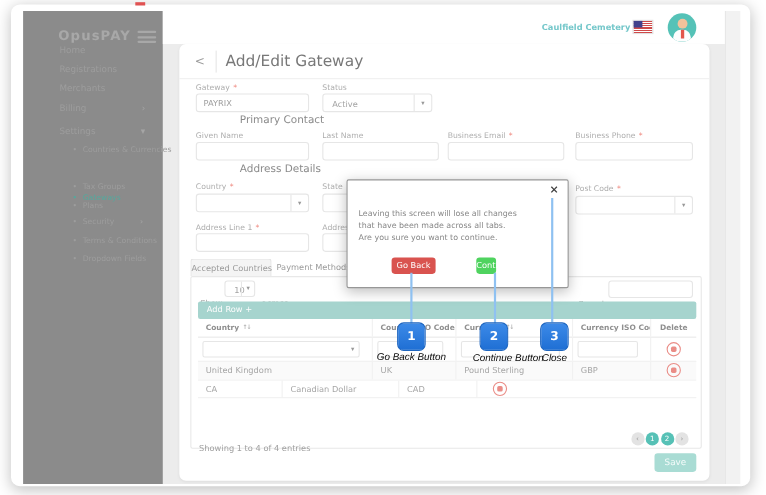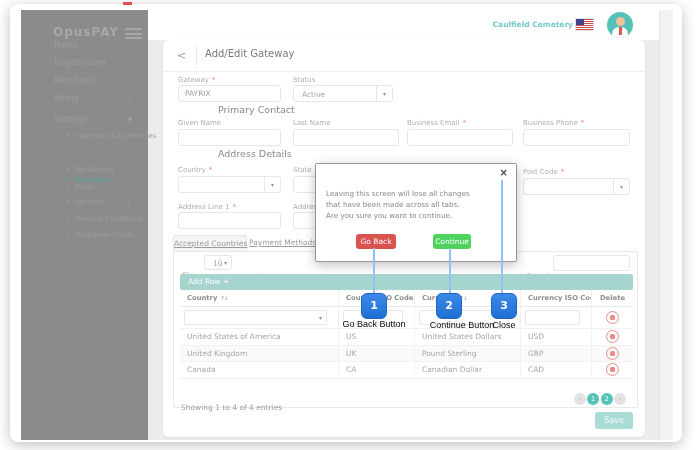--- a/index.html
+++ b/index.html
@@ -35,37 +35,37 @@
   .av-tie{position:absolute;left:11.5px;top:15px;width:3px;height:8px;background:#e2574c;}
 
   .content-bg{position:absolute;left:148px;top:40px;width:511px;height:400px;background:#ececec;z-index:1;}
   .scrollbar{position:absolute;left:659px;top:10px;width:13px;height:430px;background:#f2f2f2;border-left:1px solid #e7e7e7;z-index:2;}
 
   
   .card{position:absolute;left:163px;top:40px;width:482px;height:397px;background:#fff;border-radius:6px;
         box-shadow:0 1px 3px rgba(0,0,0,.06);z-index:3;}
   .back-btn{position:absolute;left:14px;top:9px;font-size:11px;color:#9a9a9a;cursor:pointer;}
   .title-divider{position:absolute;left:33px;top:6px;width:1px;height:20px;background:#e6e6e6;}
-  .page-title{position:absolute;left:42px;top:8px;font-size:10px;font-weight:500;color:#787878;}
+  .page-title{position:absolute;left:42px;top:8px;font-size:14px;font-weight:500;color:#787878;}
   .card-hr{position:absolute;left:0;top:31px;width:482px;height:1px;background:#f0f0f0;}
 
   .f-label{position:absolute;font-size:7px;color:#aeaeae;white-space:nowrap;}
   .req{color:#ef8a80;margin-left:3px;}
   .inp{position:absolute;height:17px;box-sizing:border-box;background:#fff;border:1px solid #e6e6e6;border-radius:3px;
        font-size:7.5px;color:#9e9e9e;padding:0 6px;line-height:15px;font-family:inherit;}
   .sel{position:absolute;height:17px;box-sizing:border-box;background:#fff;border:1px solid #e6e6e6;border-radius:3px;
        font-size:7.5px;color:#a3a3a3;line-height:15px;cursor:pointer;}
   .sel .val{position:absolute;left:8px;top:1px;}
   .sel .caretbox{position:absolute;right:0;top:0;bottom:0;width:15px;border-left:1px solid #e6e6e6;
        text-align:center;font-size:6px;color:#999;line-height:15px;}
   .sec-head{position:absolute;font-size:9.5px;color:#8a8a8a;font-weight:500;white-space:nowrap;margin-left:40px;}
 
   
-  .tab{position:absolute;height:16px;box-sizing:border-box;font-size:7.5px;color:#9b9b9b;
-       line-height:15px;white-space:nowrap;cursor:pointer;text-decoration:underline;}
+  .tab{position:absolute;height:16px;box-sizing:border-box;font-size:7.5px;color:#9b9b9b;text-align:center;
+       line-height:15px;white-space:nowrap;cursor:pointer;}
   .tab.active{background:#f4f4f4;border:1px solid #e4e4e4;border-bottom:none;border-radius:3px 3px 0 0;}
   .tabbox{position:absolute;left:10px;top:211px;width:465px;height:157px;border:1px solid #e8e8e8;border-radius:2px;
           box-sizing:border-box;background:#fff;}
   .small-txt{position:absolute;font-size:7.5px;color:#a0a0a0;white-space:nowrap;margin-top:13px;}
   .addrow{position:absolute;left:6px;top:22px;width:453px;height:16px;background:#a6d4ce;border-radius:2px;
           font-size:7.5px;color:#fdfdfd;line-height:16px;padding-left:8px;box-sizing:border-box;cursor:pointer;}
   .tbl{position:absolute;left:6px;top:38px;width:453px;}
   .trow{display:flex;align-items:center;border-top:1px solid #f1f1f1;font-size:7.5px;color:#a6a6a6;height:15.5px;}
   .trow.head{font-size:6.8px;font-weight:bold;color:#8f8f8f;height:16px;border-top:none;border-bottom:1px solid #e9e9e9;}
   .trow.filter{height:21px;border-top:none;}
@@ -91,29 +91,29 @@
 
   
   .modal{position:absolute;left:315px;top:163px;width:200px;height:97px;background:#fff;border:1px solid #979797;
          border-radius:2px;box-shadow:0 3px 12px rgba(0,0,0,.25);z-index:8;}
   .modal-x{position:absolute;right:8px;top:3px;font-size:10px;font-weight:bold;color:#3f3f3f;cursor:pointer;}
   .modal-msg{position:absolute;left:10px;top:24px;width:180px;text-align:left;font-size:7.2px;line-height:11px;color:#878787;}
   .modal-msg span{display:block;white-space:nowrap;}
   .mbtn{position:absolute;top:70px;height:15px;border-radius:3px;font-size:7.5px;color:#fff;text-align:center;
         line-height:15px;cursor:pointer;}
   .btn-goback{left:40px;width:40px;background:#d9534f;}
-  .btn-continue{left:117px;width:38px;background:#4fd35f;}
+  .btn-continue{left:117px;width:18px;background:#4fd35f;}
 
   
   .a-line{position:absolute;width:2px;background:#8fc1f1;z-index:10;}
   .badge{position:absolute;width:26px;height:26px;border-radius:6px;z-index:11;
          background:linear-gradient(#3c8ae8,#1f6fd4);border:1px solid #1e66c0;box-sizing:border-box;
          color:#fff;font-size:11px;font-weight:bold;text-align:center;line-height:24px;}
   .a-label{position:absolute;z-index:11;font-family:"Liberation Sans",sans-serif;font-size:9px;color:#0a0a0a;
-           text-align:center;white-space:nowrap;}
+           text-align:center;white-space:nowrap;font-style:italic;}
 </style>
 </head>
 <body>
 
 <div id="shot">
   <div class="red-tick"></div>
   <div class="window"></div>
 
   <aside class="sidebar">
     <div class="logo">OpusPAY</div>
@@ -287,44 +287,32 @@
           <div class="cell c4">
               <input class="f-inp" style="">
             </div>
           <div class="cell c5">
               <div class="del">
                 <b></b>
               </div>
             </div>
         </div>
 
-        <div class="trow">
-          <div class="cell c1">United States of America</div>
-          <div class="cell c2">US</div>
-          <div class="cell c3">United States Dollars</div>
-          <div class="cell c4">USD</div>
-          <div class="cell c5">
-              <div class="del">
-                <b></b>
-              </div>
-            </div>
-        </div>
         <div class="trow stripe">
           <div class="cell c1">United Kingdom</div>
           <div class="cell c2">UK</div>
           <div class="cell c3">Pound Sterling</div>
           <div class="cell c4">GBP</div>
           <div class="cell c5">
               <div class="del">
                 <b></b>
               </div>
             </div>
         </div>
         <div class="trow" style="border-bottom:1px solid #f1f1f1">
-          <div class="cell c1">Canada</div>
           <div class="cell c2">CA</div>
           <div class="cell c3">Canadian Dollar</div>
           <div class="cell c4">CAD</div>
           <div class="cell c5">
               <div class="del">
                 <b></b>
               </div>
             </div>
         </div>
       </div>

